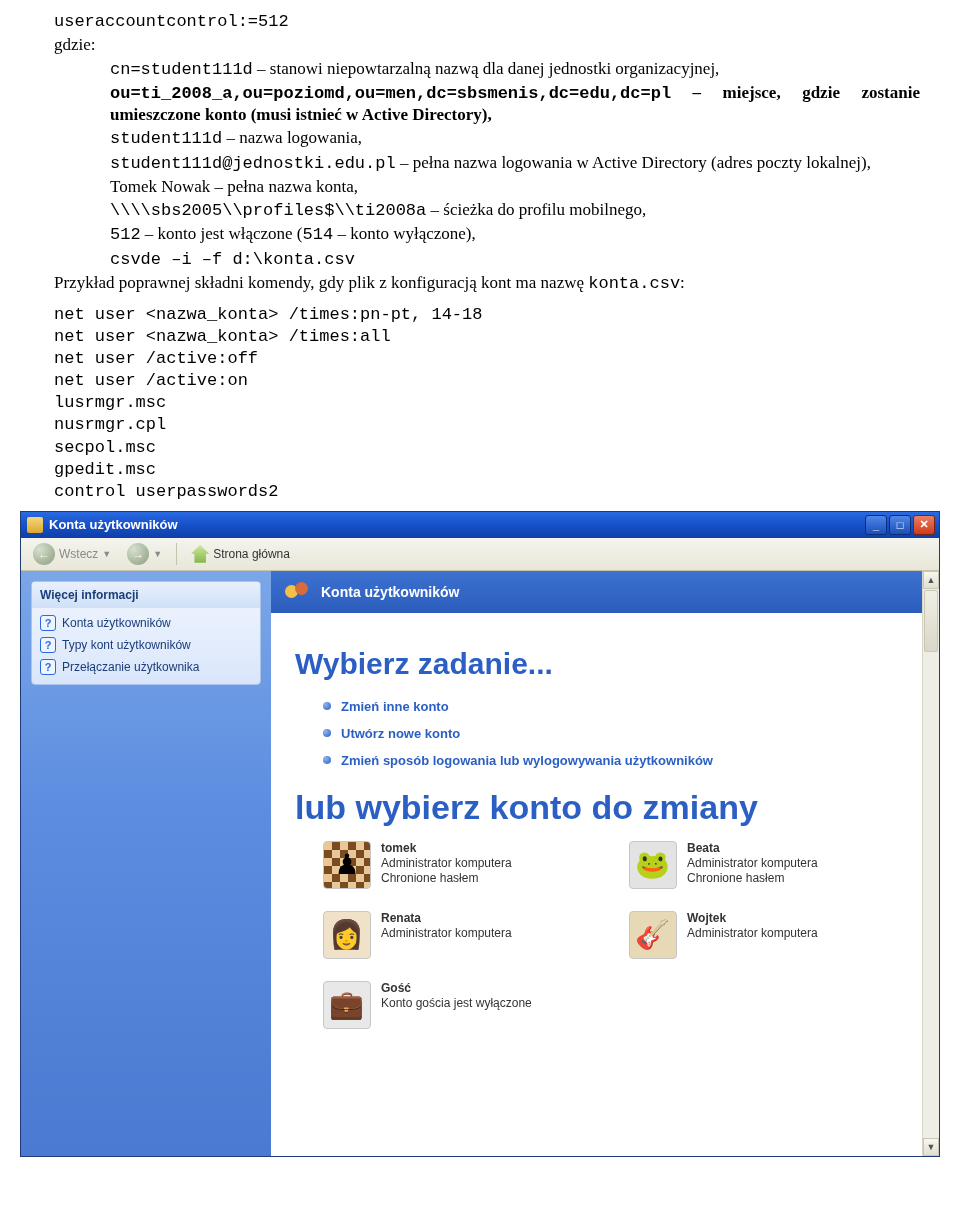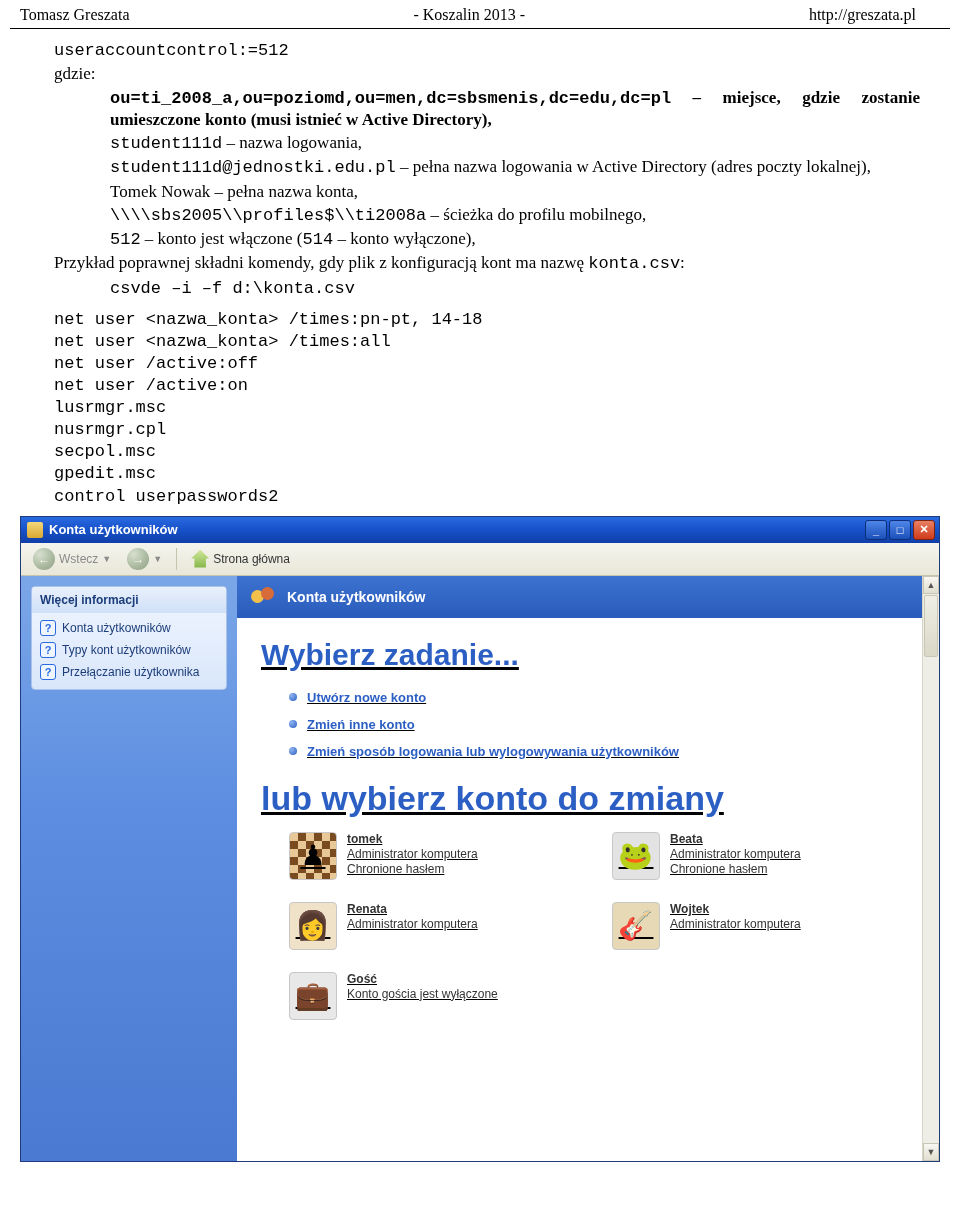--- a/index.html
+++ b/index.html
@@ -97,21 +97,21 @@
   .tb-btn.disabled .arrow-circle { filter: grayscale(0.7) opacity(0.6); }
   .tb-sep { width:1px; height:22px; background:#c7c4ae; margin:0 4px;}
   .tb-home {
     width:18px;height:18px;
     background: linear-gradient(#cfe79a,#86b64a);
     clip-path: polygon(50% 0,100% 50%,82% 50%,82% 100%,18% 100%,18% 50%,0 50%);
   }
 
   .content-row { display: flex; height: 585px; }
   .sidebar {
-    width: 216px;
+    width: 250px;
     background: linear-gradient(#7ba7e8, #5c8de0 40%, #4a7ad1);
     padding: 10px;
     box-sizing: border-box;
   }
   .side-card {
     background: linear-gradient(#f1f6ff,#d9e6fa);
     border: 1px solid #a9c3ea;
     border-radius: 4px;
     overflow: hidden;
   }
@@ -153,21 +153,21 @@
     font-size: 14px;
   }
   .banner-icon {
     width:26px;height:22px;position:relative;
   }
   .banner-icon::before, .banner-icon::after{
     content:"";position:absolute;width:13px;height:13px;border-radius:50%;
   }
   .banner-icon::before{background:#f3c14b;left:0;top:4px;}
   .banner-icon::after{background:#d86b3a;left:10px;top:1px;}
-  .main-content { padding: 14px 24px; text-decoration: underline; }
+  .main-content { padding: 28px 24px; }
   .big-heading {
     color:#2c5fc4;font-size:30px;font-weight:bold;font-family:Arial,sans-serif;
     margin: 6px 0 18px 0;
   }
   .huge-heading {
     color:#2c5fc4;font-size:34px;font-weight:bold;font-family:Arial,sans-serif;
     margin: 20px 0 14px 0;
   }
   .bullet-link {
     display:flex;align-items:center;gap:10px;
@@ -213,37 +213,33 @@
   .av-chess { background: repeating-conic-gradient(#7a4a20 0 25%, #e8c896 0 50%) 0 0/16px 16px; }
   .av-frog { background:#e3e3e3; }
   .av-woman { background:#efe2c8; }
   .av-guitar { background:#e7d9b5; }
   .av-suitcase { background:#e8e8e8; }
 </style>
 </head>
 <body>
 
 <div class="page">
-  <div class="header-row">
-    <span>Tomasz Greszata</span>
-    <span>- Koszalin 2013 -</span>
-    <span>http://greszata.pl</span>
-  </div>
 
   <div class="doc-body">
     <div class="para indent0"><span class="mono">useraccountcontrol:=512</span></div>
     <div class="para indent0">gdzie:</div>
+    <div class="para indent1"><span class="mono">cn=student111d</span><span> – stanowi niepowtarzalną nazwą dla danej jednostki organizacyjnej,</span></div>
     <div class="para indent1 justify"><span class="mono">ou=ti_2008_a,ou=poziomd,ou=men,dc=sbsmenis,dc=edu,dc=pl</span><span> – miejsce, gdzie zostanie umieszczone konto (musi istnieć w Active Directory),</span></div>
     <div class="para indent1"><span class="mono">student111d</span><span> – nazwa logowania,</span></div>
     <div class="para indent1"><span class="mono">student111d@jednostki.edu.pl</span><span> – pełna nazwa logowania w Active Directory (adres poczty lokalnej),</span></div>
     <div class="para indent1">Tomek Nowak – pełna nazwa konta,</div>
     <div class="para indent1"><span class="mono">\\\\sbs2005\\profiles$\\ti2008a</span><span> – ścieżka do profilu mobilnego,</span></div>
     <div class="para indent1"><span class="mono">512</span><span> – konto jest włączone (</span><span class="mono">514</span><span> – konto wyłączone),</span></div>
+    <div class="para indent1"><span class="mono">csvde –i –f d:\konta.csv</span></div>
     <div class="para indent0"><span>Przykład poprawnej składni komendy, gdy plik z konfiguracją kont ma nazwę </span><span class="mono">konta.csv</span><span>:</span></div>
-    <div class="para indent1"><span class="mono">csvde –i –f d:\konta.csv</span></div>
 
     <div class="cmd-block">
       <div>net user &lt;nazwa_konta&gt; /times:pn-pt, 14-18</div>
       <div>net user &lt;nazwa_konta&gt; /times:all</div>
       <div>net user /active:off</div>
       <div>net user /active:on</div>
       <div>lusrmgr.msc</div>
       <div>nusrmgr.cpl</div>
       <div>secpol.msc</div>
       <div>gpedit.msc</div>
@@ -303,25 +299,25 @@
       <div class="main-pane">
         <div class="main-inner">
           <div class="banner">
             <div class="banner-icon"></div>
             <span>Konta użytkowników</span>
           </div>
           <div class="main-content">
             <div class="big-heading">Wybierz zadanie...</div>
             <div class="bullet-link">
               <span class="dot"></span>
-              <span>Utwórz nowe konto</span>
+              <span>Zmień inne konto</span>
             </div>
             <div class="bullet-link">
               <span class="dot"></span>
-              <span>Zmień inne konto</span>
+              <span>Utwórz nowe konto</span>
             </div>
             <div class="bullet-link">
               <span class="dot"></span>
               <span>Zmień sposób logowania lub wylogowywania użytkowników</span>
             </div>
 
             <div class="huge-heading">lub wybierz konto do zmiany</div>
 
             <div class="users-grid">
               <div class="user-tile">

